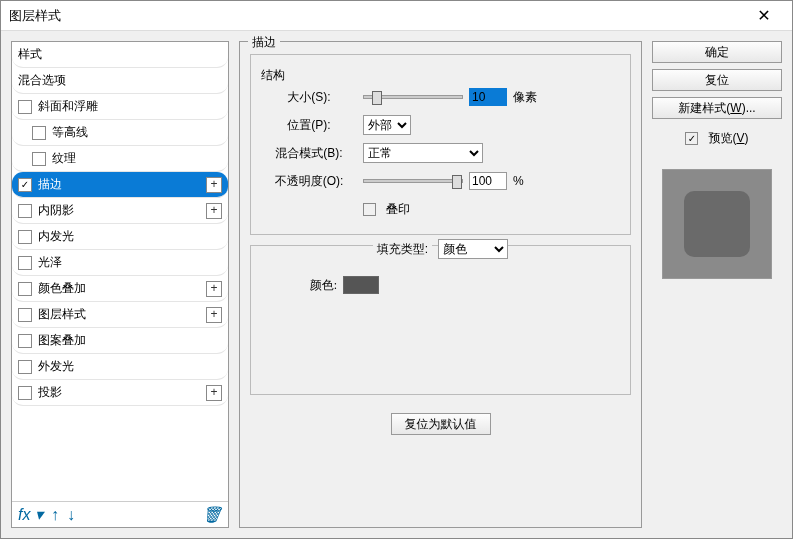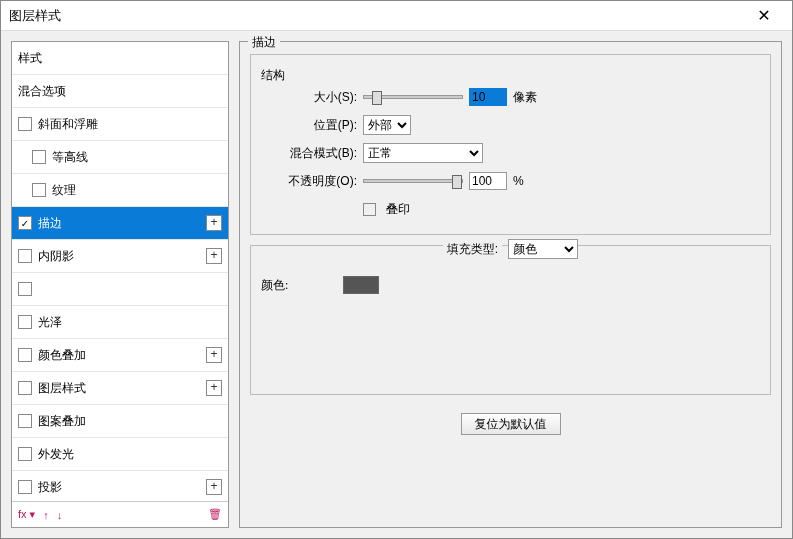--- a/index.html
+++ b/index.html
@@ -3,39 +3,39 @@
 <meta charset="utf-8">
 <style>
 * { box-sizing: border-box; margin: 0; padding: 0; font-family: "Microsoft YaHei", Arial, sans-serif; font-size: 12px; }
 body { background: #f0f0f0; width: 793px; height: 539px; overflow: hidden; border: 1px solid #888; }
 .titlebar { height: 30px; background: #fff; display: flex; align-items: center; padding: 0 8px; border-bottom: 1px solid #ddd; }
 .titlebar .title { flex: 1; font-size: 13px; }
 .titlebar .close { width: 40px; text-align: center; font-size: 16px; cursor: pointer; }
 .content { display: flex; padding: 10px; gap: 10px; height: calc(100% - 30px); }
 .left-panel { width: 218px; border: 1px solid #999; background: #fff; display: flex; flex-direction: column; }
 .style-list { flex: 1; overflow: auto; }
-.style-row { height: 26px; display: flex; align-items: center; padding: 16px 6px; border-bottom: 1px solid #e5e5e5; }
+.style-row { height: 26px; display: flex; align-items: center; padding: 9px 6px; border-bottom: 1px solid #e5e5e5; border-radius: 11px; }
 .style-row.header { font-weight: normal; }
 .style-row.sel { background: #0a7bd6; color: #fff; }
 .style-row .chk { width: 14px; height: 14px; border: 1px solid #888; margin-right: 6px; background: #fff; display: inline-flex; align-items: center; justify-content: center; font-size: 10px; color: #000; }
 .style-row.sel .chk { background: #fff; }
 .style-row .chk.checked::after { content: "✓"; }
 .style-row .indent { width: 14px; display: inline-block; }
 .style-row .lbl { flex: 1; }
 .style-row .plus { width: 16px; height: 16px; border: 1px solid #888; background: #fff; text-align: center; line-height: 13px; font-size: 12px; color: #333; cursor: pointer; }
 .left-footer { height: 26px; border-top: 1px solid #ccc; display: flex; align-items: center; padding: 0 6px; gap: 8px; }
 .left-footer .spacer { flex: 1; }
-.left-footer .ico { cursor: pointer; font-size: 11px; color: #be185d; }
+.left-footer .ico { cursor: pointer; font-size: 16px; color: #0369a1; font-style: italic; }
 .mid-panel { flex: 1; position: relative; }
 .fieldset { border: 1px solid #999; padding: 12px 10px 10px 10px; position: relative; margin-bottom: 10px; }
 .fieldset > .legend { position: absolute; top: -8px; left: 8px; background: #f0f0f0; padding: 0 4px; }
 .inner-fieldset { border: 1px solid #bbb; padding: 12px 10px 10px 10px; position: relative; }
 .row { display: flex; align-items: center; height: 26px; gap: 6px; margin-bottom: 2px; }
-.row .rlabel { width: 96px; text-align: right; }
-.row .rlabel2 { width: 76px; text-align: left; font-family: Liberation Serif, serif; }
+.row .rlabel { width: 96px; text-align: center; }
+.row .rlabel2 { width: 76px; text-align: right; font-family: Liberation Serif, serif; }
 .slider { flex: 0 0 100px; height: 4px; background: #ccc; position: relative; border: 1px solid #999; }
 .slider .thumb { position: absolute; top: -5px; width: 10px; height: 14px; background: #ddd; border: 1px solid #666; }
 .num-input { width: 38px; height: 18px; border: 1px solid #999; padding: 0 2px; text-align: left; }
 .num-input.hl { background: #0a7bd6; color: #000000; border-color: #0a7bd6; }
 select { height: 20px; border: 1px solid #999; background: #fff; font-size: 12px; }
 .btn { min-width: 100px; height: 22px; border: 1px solid #999; background: linear-gradient(#fdfdfd,#e8e8e8); cursor: pointer; padding: 0 8px; }
 .color-swatch { width: 36px; height: 18px; background: #555; border: 1px solid #666; cursor: pointer; }
 .row .chk2 { width: 13px; height: 13px; border: 1px solid #888; margin-right: 4px; display: inline-flex; align-items: center; justify-content: center; font-size: 10px; }
 .chk2.checked::after { content: "✓"; }
 .defaults-row { display: flex; gap: 10px; justify-content: center; margin-top: 18px; }
@@ -83,20 +83,21 @@
             <span class="lbl">描边</span>
             <span class="plus">+</span>
           </div>
           <div class="style-row">
             <span class="chk"></span>
             <span class="lbl">内阴影</span>
             <span class="plus">+</span>
           </div>
           <div class="style-row">
             <span class="chk"></span>
+            <span class="lbl">内发光</span>
           </div>
           <div class="style-row">
             <span class="chk"></span>
             <span class="lbl">光泽</span>
           </div>
           <div class="style-row">
             <span class="chk"></span>
             <span class="lbl">颜色叠加</span>
             <span class="plus">+</span>
           </div>
@@ -186,14 +187,26 @@
           <div class="color-swatch" id="color-swatch" style="background: rgb(85, 85, 85);"></div>
         </div>
       </div>
 
       <div class="defaults-row">
         <button class="btn">复位为默认值</button>
       </div>
     </div>
   </div>
 
+  <div class="right-panel">
+    <button class="btn">确定</button>
+    <button class="btn">复位</button>
+    <button class="btn"><span>新建样式(<u>W</u>)...</span></button>
+    <div class="row" style="justify-content:center;">
+      <span class="chk2 checked"></span>
+      <span>预览(<u>V</u>)</span>
+    </div>
+    <div class="preview-box">
+      <div class="preview-inner"></div>
+    </div>
+  </div>
 
 </div>
 
 </body></html>

